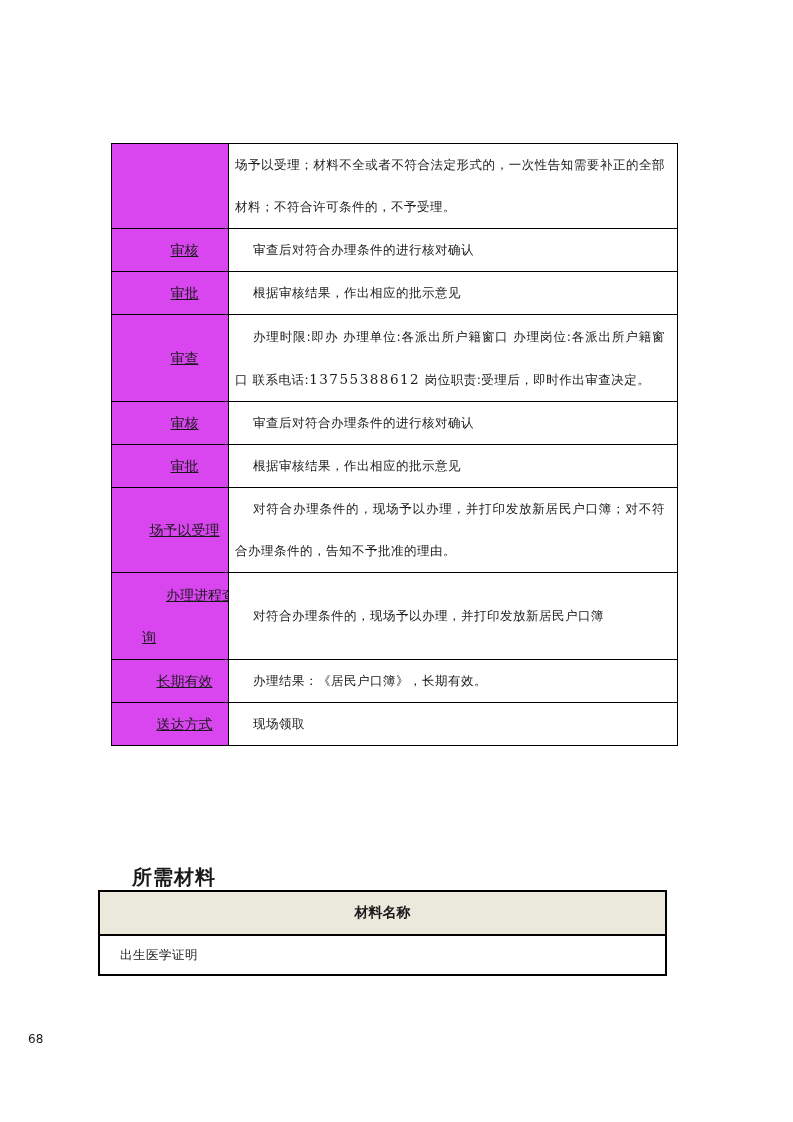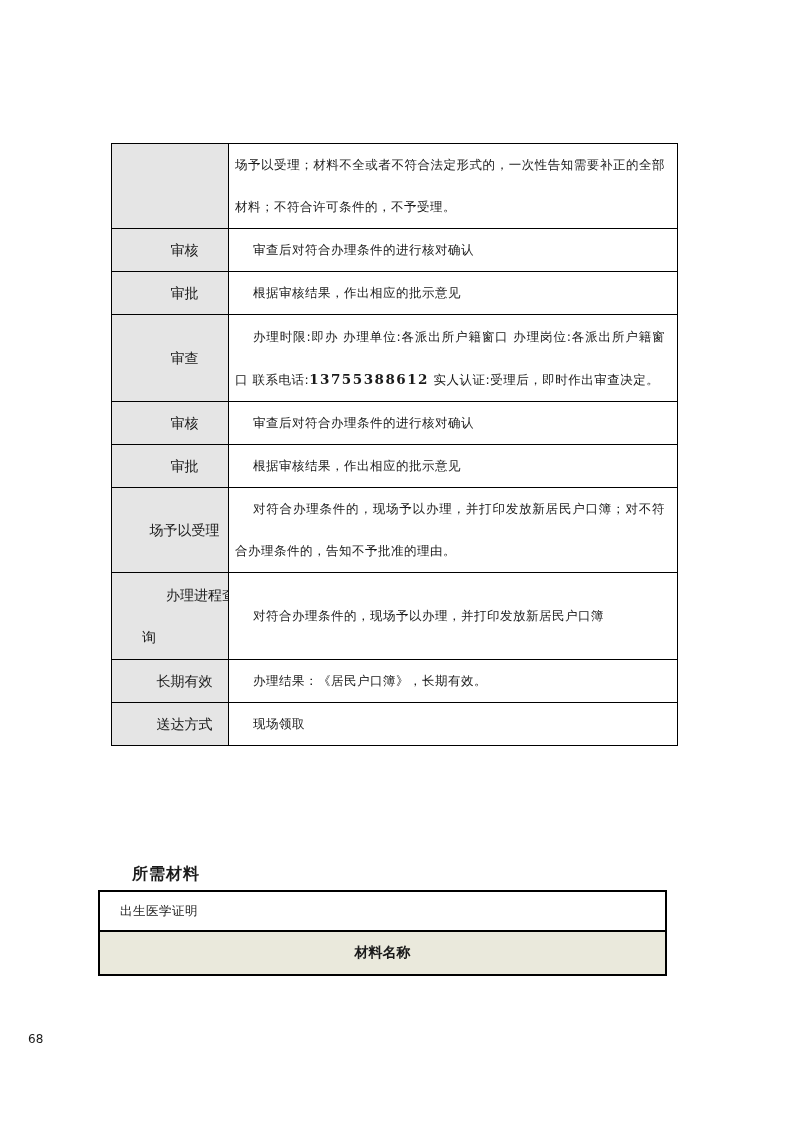--- a/index.html
+++ b/index.html
@@ -11,51 +11,52 @@
     color:#1a1a1a;
     overflow:hidden;
   }
   table{border-collapse:collapse;table-layout:fixed;}
   td{box-sizing:border-box;vertical-align:middle;overflow:hidden;}
 
   
   .process-table{position:absolute;left:111px;top:143px;width:566px;}
   .process-table td{border:1px solid #000000;}
   .label-cell{
-    background:#e5e5e5;
+    background:#d946ef;
     text-align:center;
     padding-left:30px;
     font-size:14px;
     line-height:20px;
+    text-decoration:underline;
   }
   .label-cell.wrap{text-align:left;}
   .label-cell.wrap .wrap-inner{width:100px;text-indent:24px;line-height:42px;}
   .content-cell{
     font-size:12.5px;
     padding:0 12px 0 6px;
     line-height:42px;
     letter-spacing:0.5px;
   }
   .content-cell .para{text-indent:18px;}
   .content-cell .para.no-indent{text-indent:0;}
   .content-cell .para.justify{text-align:justify;}
   .phone{
     font-family:"DejaVu Serif","Liberation Serif",serif;
-    font-weight:bold;
+    font-weight:normal;
     font-size:13.5px;
     letter-spacing:1.5px;
   }
   .r1{height:81px;} .r2{height:43px;} .r3{height:42px;} .r4{height:87px;}
   .r5{height:42px;} .r6{height:41px;} .r7{height:84px;} .r8{height:43px;}
   .r9{height:84px;} .r10{height:42px;} .r11{height:43px;} .r12{height:38px;}
 
   
   .materials-heading{
     position:absolute;left:132px;top:864px;
-    font-size:16px;font-weight:bold;letter-spacing:1px;
+    font-size:20px;font-weight:bold;letter-spacing:1px;
   }
   .materials-table{position:absolute;left:98px;top:890px;width:567px;}
   .materials-table td{border:2px solid #000000;}
   .materials-header-cell{
     height:44px;background:#eae9dc;
     text-align:center;font-weight:bold;font-size:14px;
   }
   .material-name-cell{
     height:40px;font-size:12.5px;padding-left:20px;letter-spacing:0.5px;
   }
@@ -95,21 +96,21 @@
     <tr class="r3">
       <td class="label-cell">审批</td>
       <td class="content-cell">
         <div class="para">根据审核结果，作出相应的批示意见</div>
       </td>
     </tr>
 
     <tr class="r4">
       <td class="label-cell">审查</td>
       <td class="content-cell">
-        <div class="para justify"><span>办理时限:即办 办理单位:各派出所户籍窗口 办理岗位:各派出所户籍窗口 联系电话:</span><span class="phone">13755388612</span><span> 实人认证:受理后，即时作出审查决定。</span></div>
+        <div class="para justify"><span>办理时限:即办 办理单位:各派出所户籍窗口 办理岗位:各派出所户籍窗口 联系电话:</span><span class="phone">13755388612</span><span> 岗位职责:受理后，即时作出审查决定。</span></div>
       </td>
     </tr>
 
     <tr class="r5">
       <td class="label-cell">审核</td>
       <td class="content-cell">
         <div class="para">审查后对符合办理条件的进行核对确认</div>
       </td>
     </tr>
 
@@ -155,23 +156,23 @@
     </table>
 
   <div class="materials-heading">所需材料</div>
 
   <table class="materials-table">
     <colgroup>
         <col style="width:567px">
       </colgroup>
     <tbody>
         <tr>
-      <td class="material-name-cell">出生医学证明</td>
+      <td class="materials-header-cell">材料名称</td>
     </tr>
     <tr>
-      <td class="materials-header-cell">材料名称</td>
+      <td class="material-name-cell">出生医学证明</td>
     </tr>
   </tbody>
     </table>
 
   <div class="page-number">68</div>
 
 </div>
 
 </body></html>

